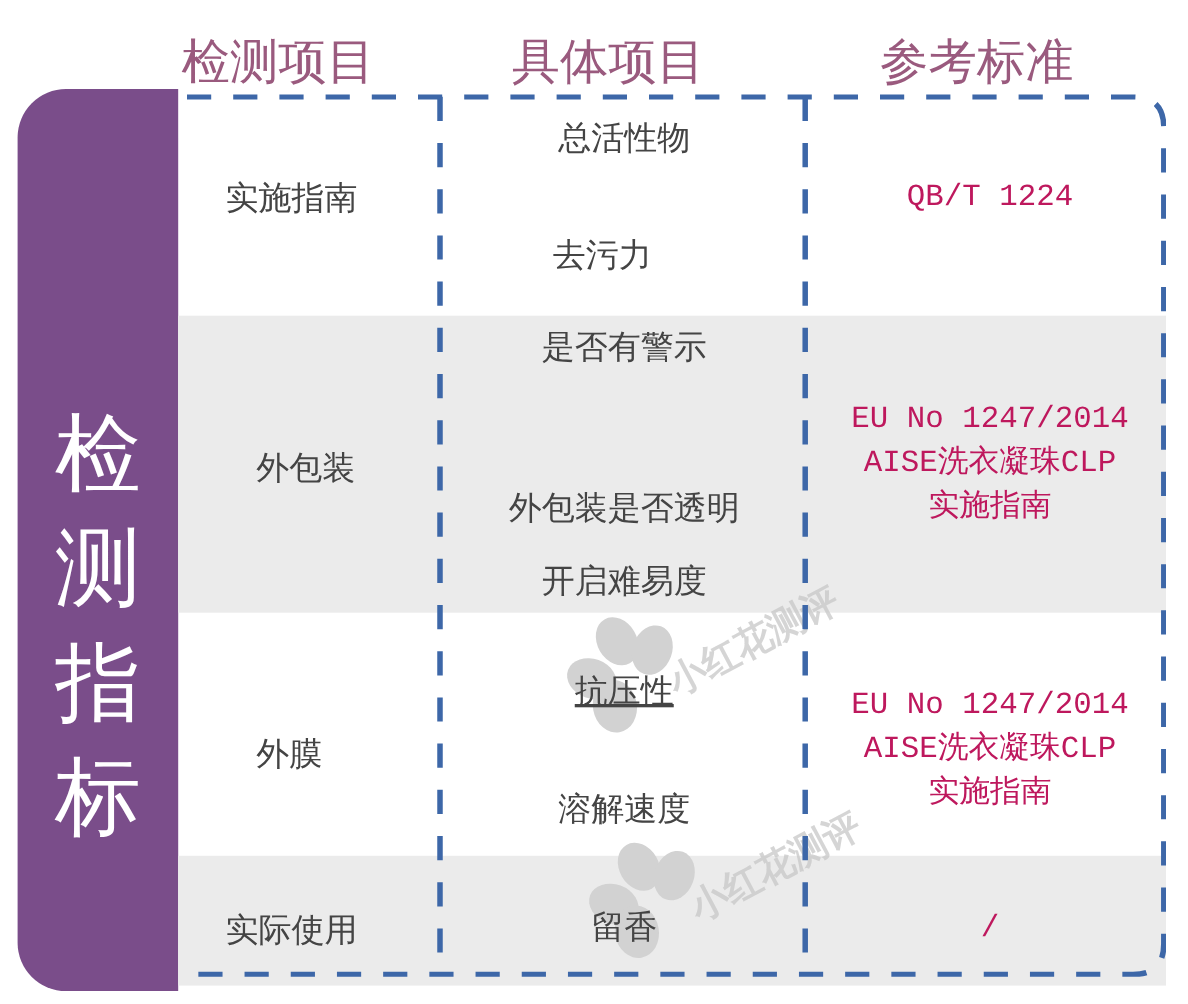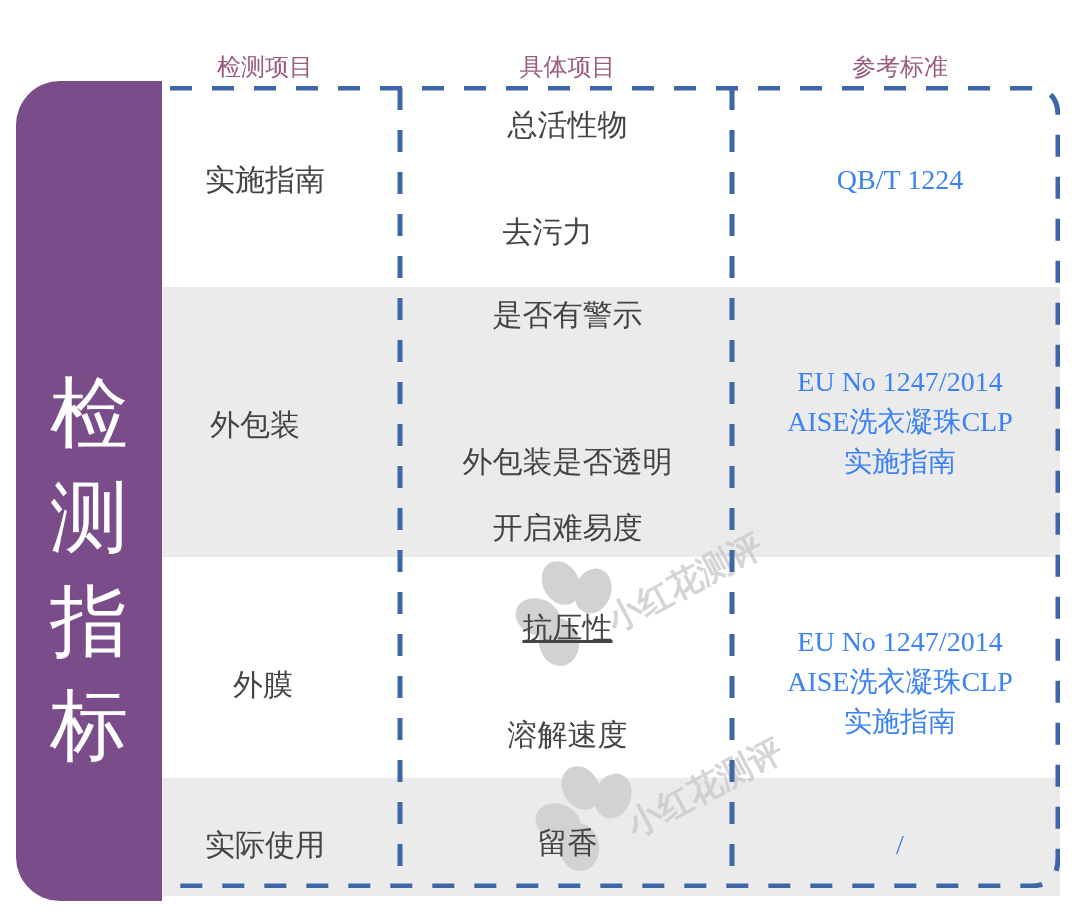--- a/index.html
+++ b/index.html
@@ -1,32 +1,32 @@
 <!DOCTYPE html>
 <html><head>
 <meta charset="utf-8">
 <style>
   html,body{margin:0;padding:0;background:#fff;}
   body{width:1080px;height:913px;position:relative;overflow:hidden;font-family:"DejaVu Sans",sans-serif;}
-  .hdr{position:absolute;top:42px;height:50px;font-size:24px;color:#9a5a7e;text-align:center;line-height:50px;}
+  .hdr{position:absolute;top:32px;height:50px;font-size:44px;color:#9a5a7e;line-height:50px;}
   .side{position:absolute;left:16px;top:81px;width:146px;height:820px;background:#7a4d8a;border-radius:44px 0 0 44px;}
   .side-text{position:absolute;left:0;top:280px;width:146px;text-align:center;color:#fff;font-size:78px;line-height:104px;}
   .band{position:absolute;left:162px;width:898px;background:#ebebeb;}
   .cell{position:absolute;display:flex;align-items:center;justify-content:center;text-align:center;color:#444;font-size:30px;}
-  .mono{font-family:Liberation Serif, serif;font-size:28px;line-height:40px;color:#3b82f6;text-align:center;}
+  .mono{font-family:Liberation Mono, monospace;font-size:28px;line-height:40px;color:#be185d;text-align:center;}
   .frame{position:absolute;left:170px;top:86px;width:890px;height:802px;}
   .wm{position:absolute;color:#c8c8c8;font-size:34px;font-weight:bold;transform:rotate(-28deg);opacity:.75;}
   .petal{position:absolute;background:#d2d2d2;border-radius:50% 50% 50% 50%;}
 </style>
 </head>
 <body>
 
 <div class="hdr" style="left:165px;width:200px;">检测项目</div>
 <div class="hdr" style="left:465px;width:205px;">具体项目</div>
-<div class="hdr" style="left:800px;width:200px;font-family:Liberation Serif, serif;">参考标准</div>
+<div class="hdr" style="left:800px;width:200px;">参考标准</div>
 
 <div class="side">
   <div class="side-text">
     <div style="white-space: pre-line;">检
 测
 指
 标</div>
   </div>
 </div>
 
@@ -52,21 +52,21 @@
   <path d="M0 2 H860 Q888 2 888 30 V772 Q888 800 860 800 H0" fill="none" stroke="#3d67a8" stroke-width="5" stroke-dasharray="22 20"></path>
   <line x1="230" y1="2" x2="230" y2="800" stroke="#3d67a8" stroke-width="5" stroke-dasharray="22 20"></line>
   <line x1="562" y1="2" x2="562" y2="800" stroke="#3d67a8" stroke-width="5" stroke-dasharray="22 20"></line>
 </svg>
 
 <div class="cell" style="left:165px;top:150px;width:200px;height:60px;">实施指南</div>
 <div class="cell" style="left:400px;top:100px;width:335px;height:50px;font-family:Liberation Serif, serif;">总活性物</div>
 <div class="cell" style="left:380px;top:207px;width:335px;height:50px;">去污力</div>
 <div class="cell mono" style="left:735px;top:160px;width:330px;height:40px;">QB/T 1224</div>
 
-<div class="cell" style="left:155px;top:395px;width:200px;height:60px;font-family:Liberation Mono, monospace;">外包装</div>
+<div class="cell" style="left:178px;top:395px;width:200px;height:60px;font-family:Liberation Mono, monospace;">外包装</div>
 <div class="cell" style="left:400px;top:290px;width:335px;height:50px;">是否有警示</div>
 <div class="cell" style="left:400px;top:397px;width:335px;height:50px;margin-top:40px;">外包装是否透明</div>
 <div class="cell" style="left:400px;top:503px;width:335px;height:50px;">开启难易度</div>
 <div class="cell mono" style="left:735px;top:362px;width:330px;height:120px;flex-direction:column;">
   <div>EU No 1247/2014</div>
   <div>AISE洗衣凝珠CLP</div>
   <div>实施指南</div>
 </div>
 
 <div class="cell" style="left:163px;top:655px;width:200px;height:60px;">外膜</div>

